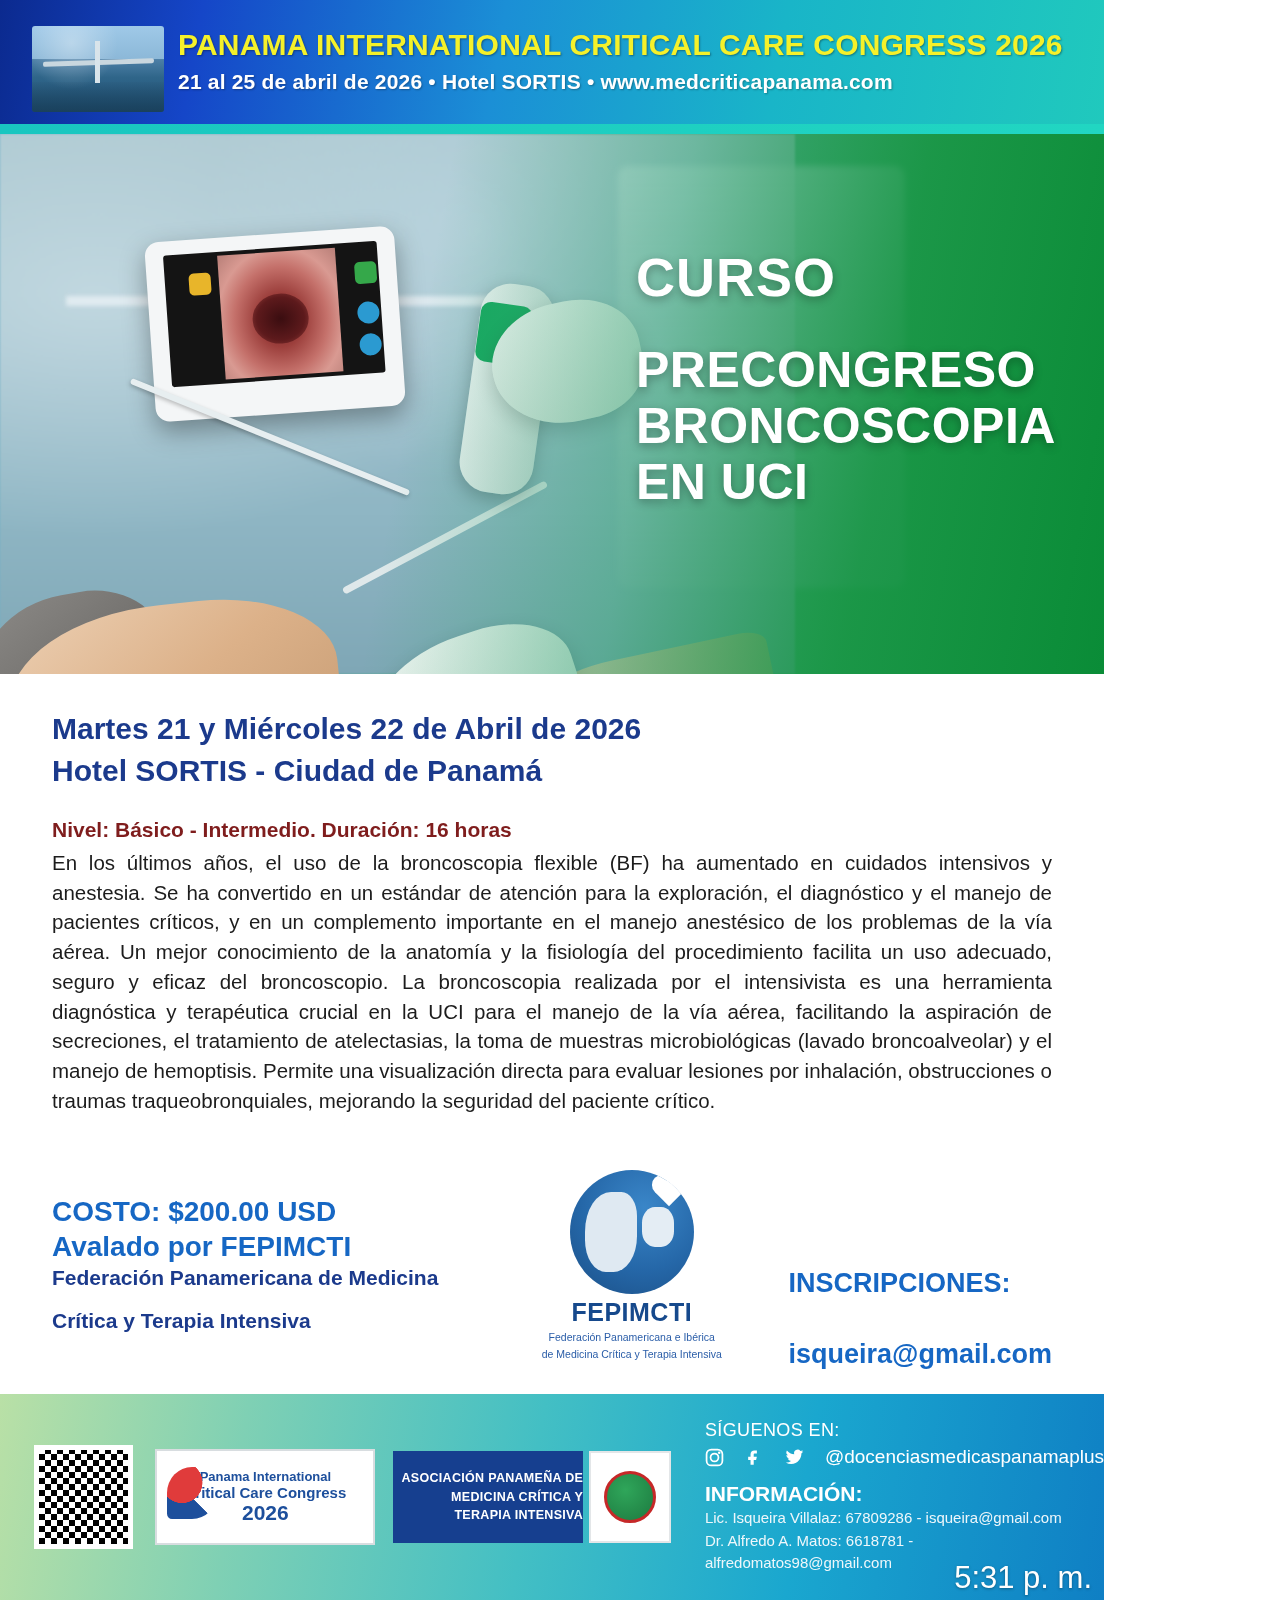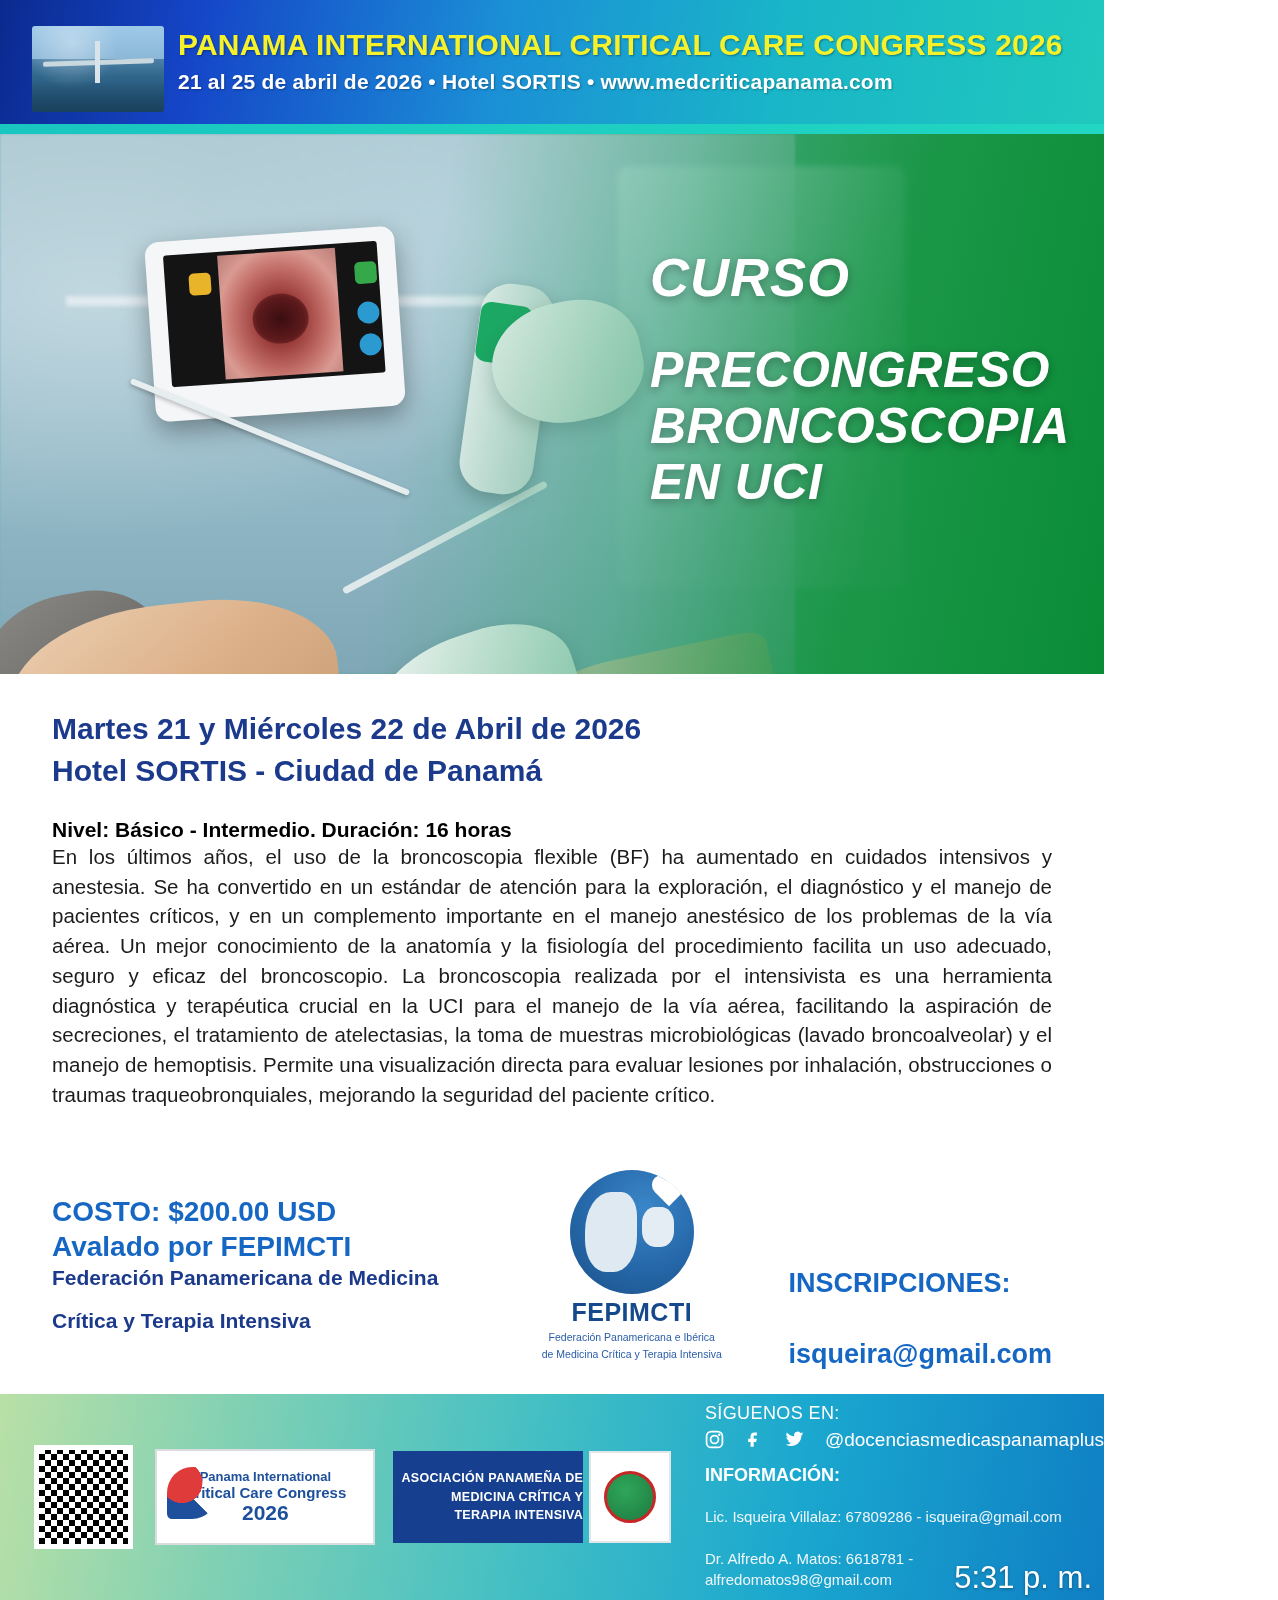--- a/index.html
+++ b/index.html
@@ -214,24 +214,23 @@
     transform: rotate(-6deg);
   }
   .patient-hair {
     position: absolute; left: -20px; top: 460px;
     width: 190px; height: 160px;
     background: linear-gradient(150deg, #8c8a87, #5a5855);
     border-radius: 50% 40% 30% 50%;
     transform: rotate(-10deg);
   }
   .hero-text {
-    position: absolute; left: 650px; top: 112px;
+    position: absolute; left: 636px; top: 112px;
     color: #ffffff;
     text-shadow: 0 3px 10px rgba(0,0,0,.3);
-    font-style: italic;
   }
   .hero-curso {
     font-size: 54px; font-weight: bold; letter-spacing: 1px;
     margin-bottom: 34px;
   }
   .hero-line {
     font-size: 50px; font-weight: bold; line-height: 1.12; letter-spacing: .5px;
   }
 
   
@@ -240,21 +239,22 @@
     width: 100%; height: 720px;
     background: #ffffff;
     padding: 34px 52px 0 52px;
   }
   .date-block {
     color: #1b3a8c;
     font-size: 30px; font-weight: bold; line-height: 1.4;
     margin-bottom: 26px;
   }
   .level {
-    color: #000000; font-size: 21px; font-weight: bold;
+    color: #7f1d1d; font-size: 21px; font-weight: bold;
+    margin-bottom: 6px;
   }
   .paragraph {
     color: #1c1c1c;
     font-size: 20.5px;
     line-height: 1.45;
     text-align: justify;
   }
 
   .bottom-row {
     position: absolute; left: 52px; right: 52px; top: 520px;
@@ -365,22 +365,22 @@
   }
   .assoc-seal .globe2 {
     width: 52px; height: 52px; border-radius: 50%;
     background: radial-gradient(circle at 40% 35%, #2fa65a, #1d7a40);
     border: 3px solid #c62828;
   }
   .follow-col { margin-left: 34px; color: #ffffff; }
   .f-head { font-size: 18px; font-weight: normal; letter-spacing: .4px; }
   .f-handle { font-size: 19px; margin-top: 5px; display: flex; align-items: center; gap: 21px; }
   .f-ico { width: 19px; height: 19px; display: inline-block; }
-  .f-info-head { font-size: 18px; font-weight: bold; margin-top: 14px; }
-  .f-info { font-size: 15px; margin-top: 20px; line-height: 1.45; color: #eef7fb; }
+  .f-info-head { font-size: 21px; font-weight: bold; margin-top: 14px; }
+  .f-info { font-size: 15px; margin-top: 1px; line-height: 1.45; color: #eef7fb; }
 
   .clock {
     position: absolute; right: 12px; bottom: 4px;
     font-size: 31px; color: #ffffff; font-weight: normal;
     text-shadow: 0 1px 3px rgba(0,0,0,.35);
   }
 </style>
 </head>
 <body>
 

